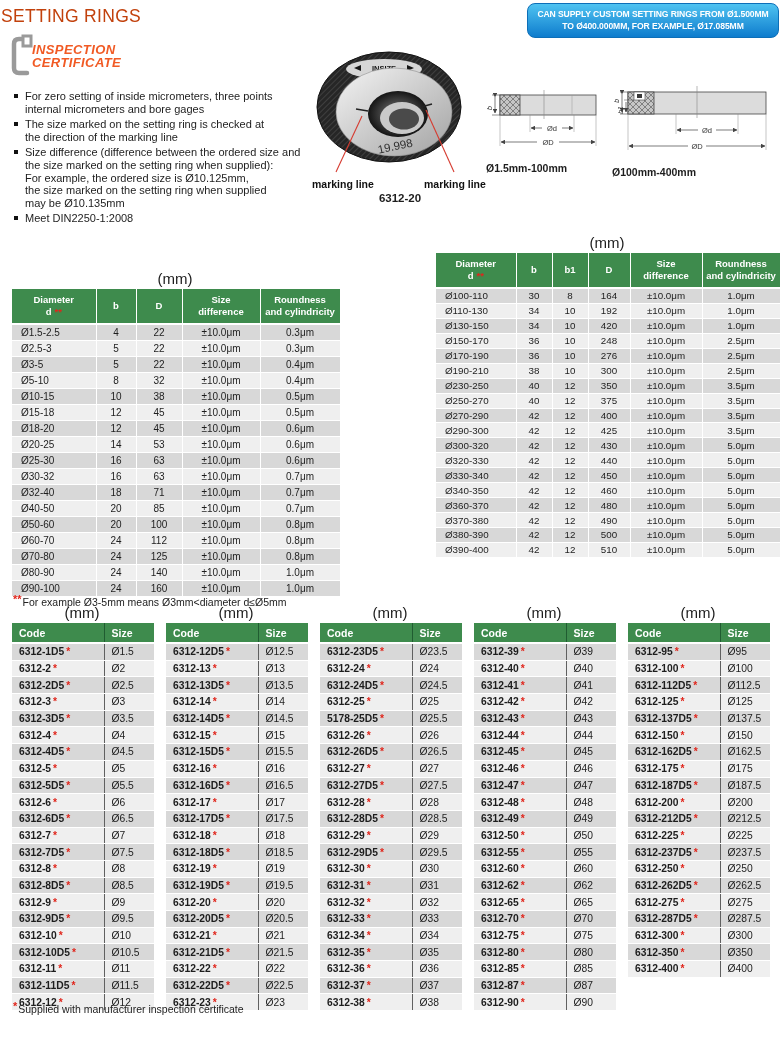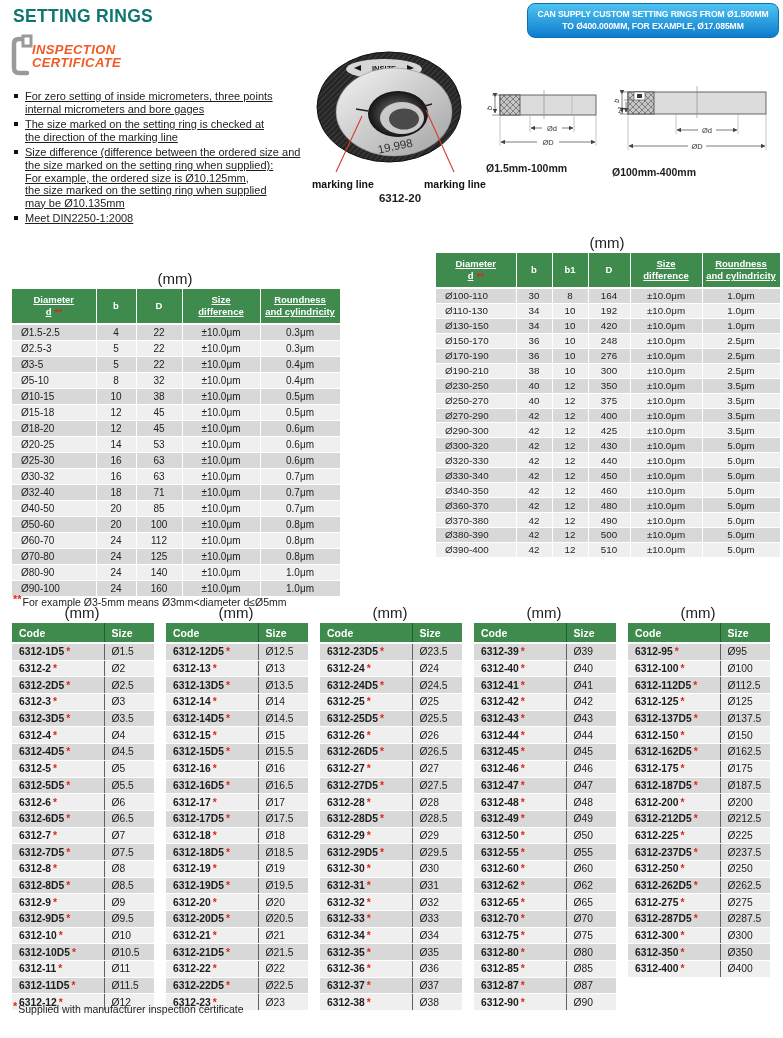--- a/index.html
+++ b/index.html
@@ -2,24 +2,24 @@
 <html><head>
 <meta charset="utf-8">
 <style>
   html,body{margin:0;padding:0;}
   body{
     width:783px;height:1038px;position:relative;background:#ffffff;
     font-family:"Liberation Sans","DejaVu Sans",sans-serif;color:#1d1d1d;
     overflow:hidden;
   }
   .abs{position:absolute;}
-  .pre{white-space:pre-line;text-decoration:underline;}
+  .pre{white-space:pre-line;}
 
   
-  .title{left:13px;top:6px;font-size:17.5px;font-weight:bold;color:#0f766e;letter-spacing:.3px;margin:0;}
+  .title{left:1px;top:6px;font-size:17.5px;font-weight:normal;color:#c2410c;letter-spacing:.3px;margin:0;}
   .banner{
     left:527px;top:3px;width:252px;box-sizing:border-box;
     background:linear-gradient(#4fc3f1,#0e7ccd);
     border:1px solid #0d6fb8;border-radius:8px;
     padding:4px 6px;text-align:center;
     color:#fff;font-weight:bold;font-size:8.6px;line-height:1.45;letter-spacing:-.1px;
   }
   .cert{left:10px;top:34px;width:200px;height:46px;}
   .cert-icon{position:absolute;left:0;top:0;}
   .cert-text{position:absolute;left:22px;top:9px;color:#f15a24;font-weight:800;font-style:italic;
@@ -790,21 +790,21 @@
           </tr>
           <tr>
             <td><span>6312-24D5</span><span class="star">*</span></td>
             <td>Ø24.5</td>
           </tr>
           <tr>
             <td><span>6312-25</span><span class="star">*</span></td>
             <td>Ø25</td>
           </tr>
           <tr>
-            <td><span>6312-25D5</span><span class="star">*</span></td>
+            <td><span>5178-25D5</span><span class="star">*</span></td>
             <td>Ø25.5</td>
           </tr>
           <tr>
             <td><span>6312-26</span><span class="star">*</span></td>
             <td>Ø26</td>
           </tr>
           <tr>
             <td><span>6312-26D5</span><span class="star">*</span></td>
             <td>Ø26.5</td>
           </tr>

